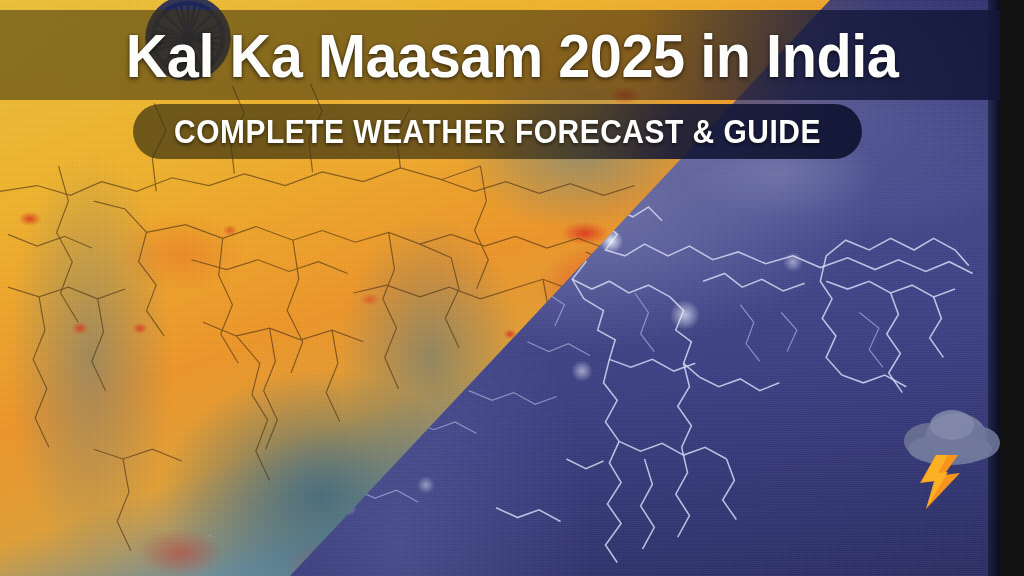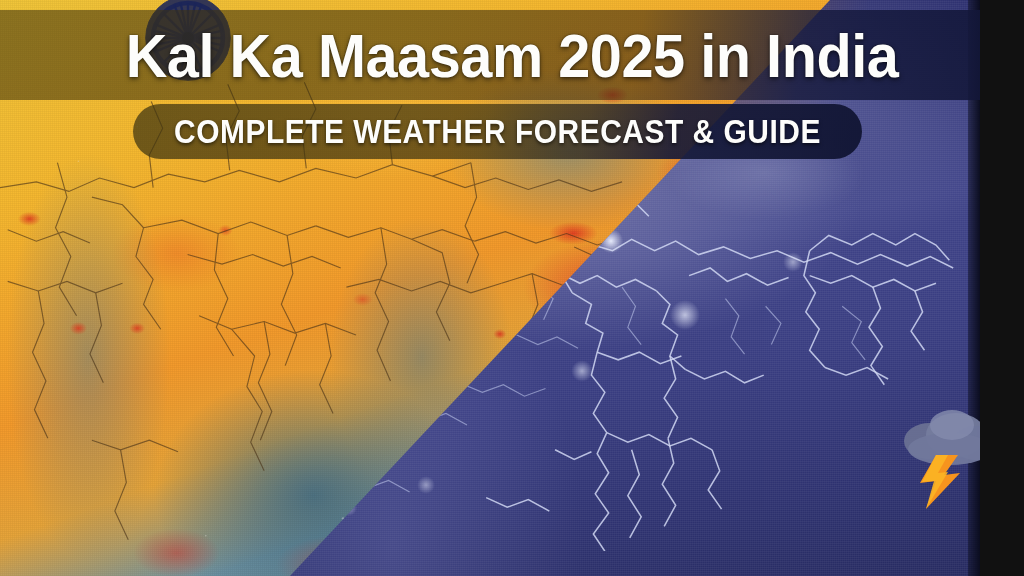--- a/index.html
+++ b/index.html
@@ -5,20 +5,21 @@
   html, body {
     margin: 0; padding: 0;
     background: #111;
   }
   #stage {
     position: relative;
     width: 980px; height: 576px;
     overflow: hidden;
     font-family: "Liberation Sans", sans-serif;
     background: #2b2f6b;
+    padding-left: 20px;
   }
 
   
   .layer { position:absolute; inset:0; }
 
   #heat-base {
     background:
       radial-gradient(ellipse 120px 70px at 62% 50%, rgba(232,72,40,.85), rgba(232,72,40,0) 70%),
       radial-gradient(ellipse 70px 40px at 72% 30%, rgba(235,85,40,.8), rgba(235,85,40,0) 70%),
       radial-gradient(ellipse 90px 55px at 18% 44%, rgba(240,120,40,.55), rgba(240,120,40,0) 72%),

